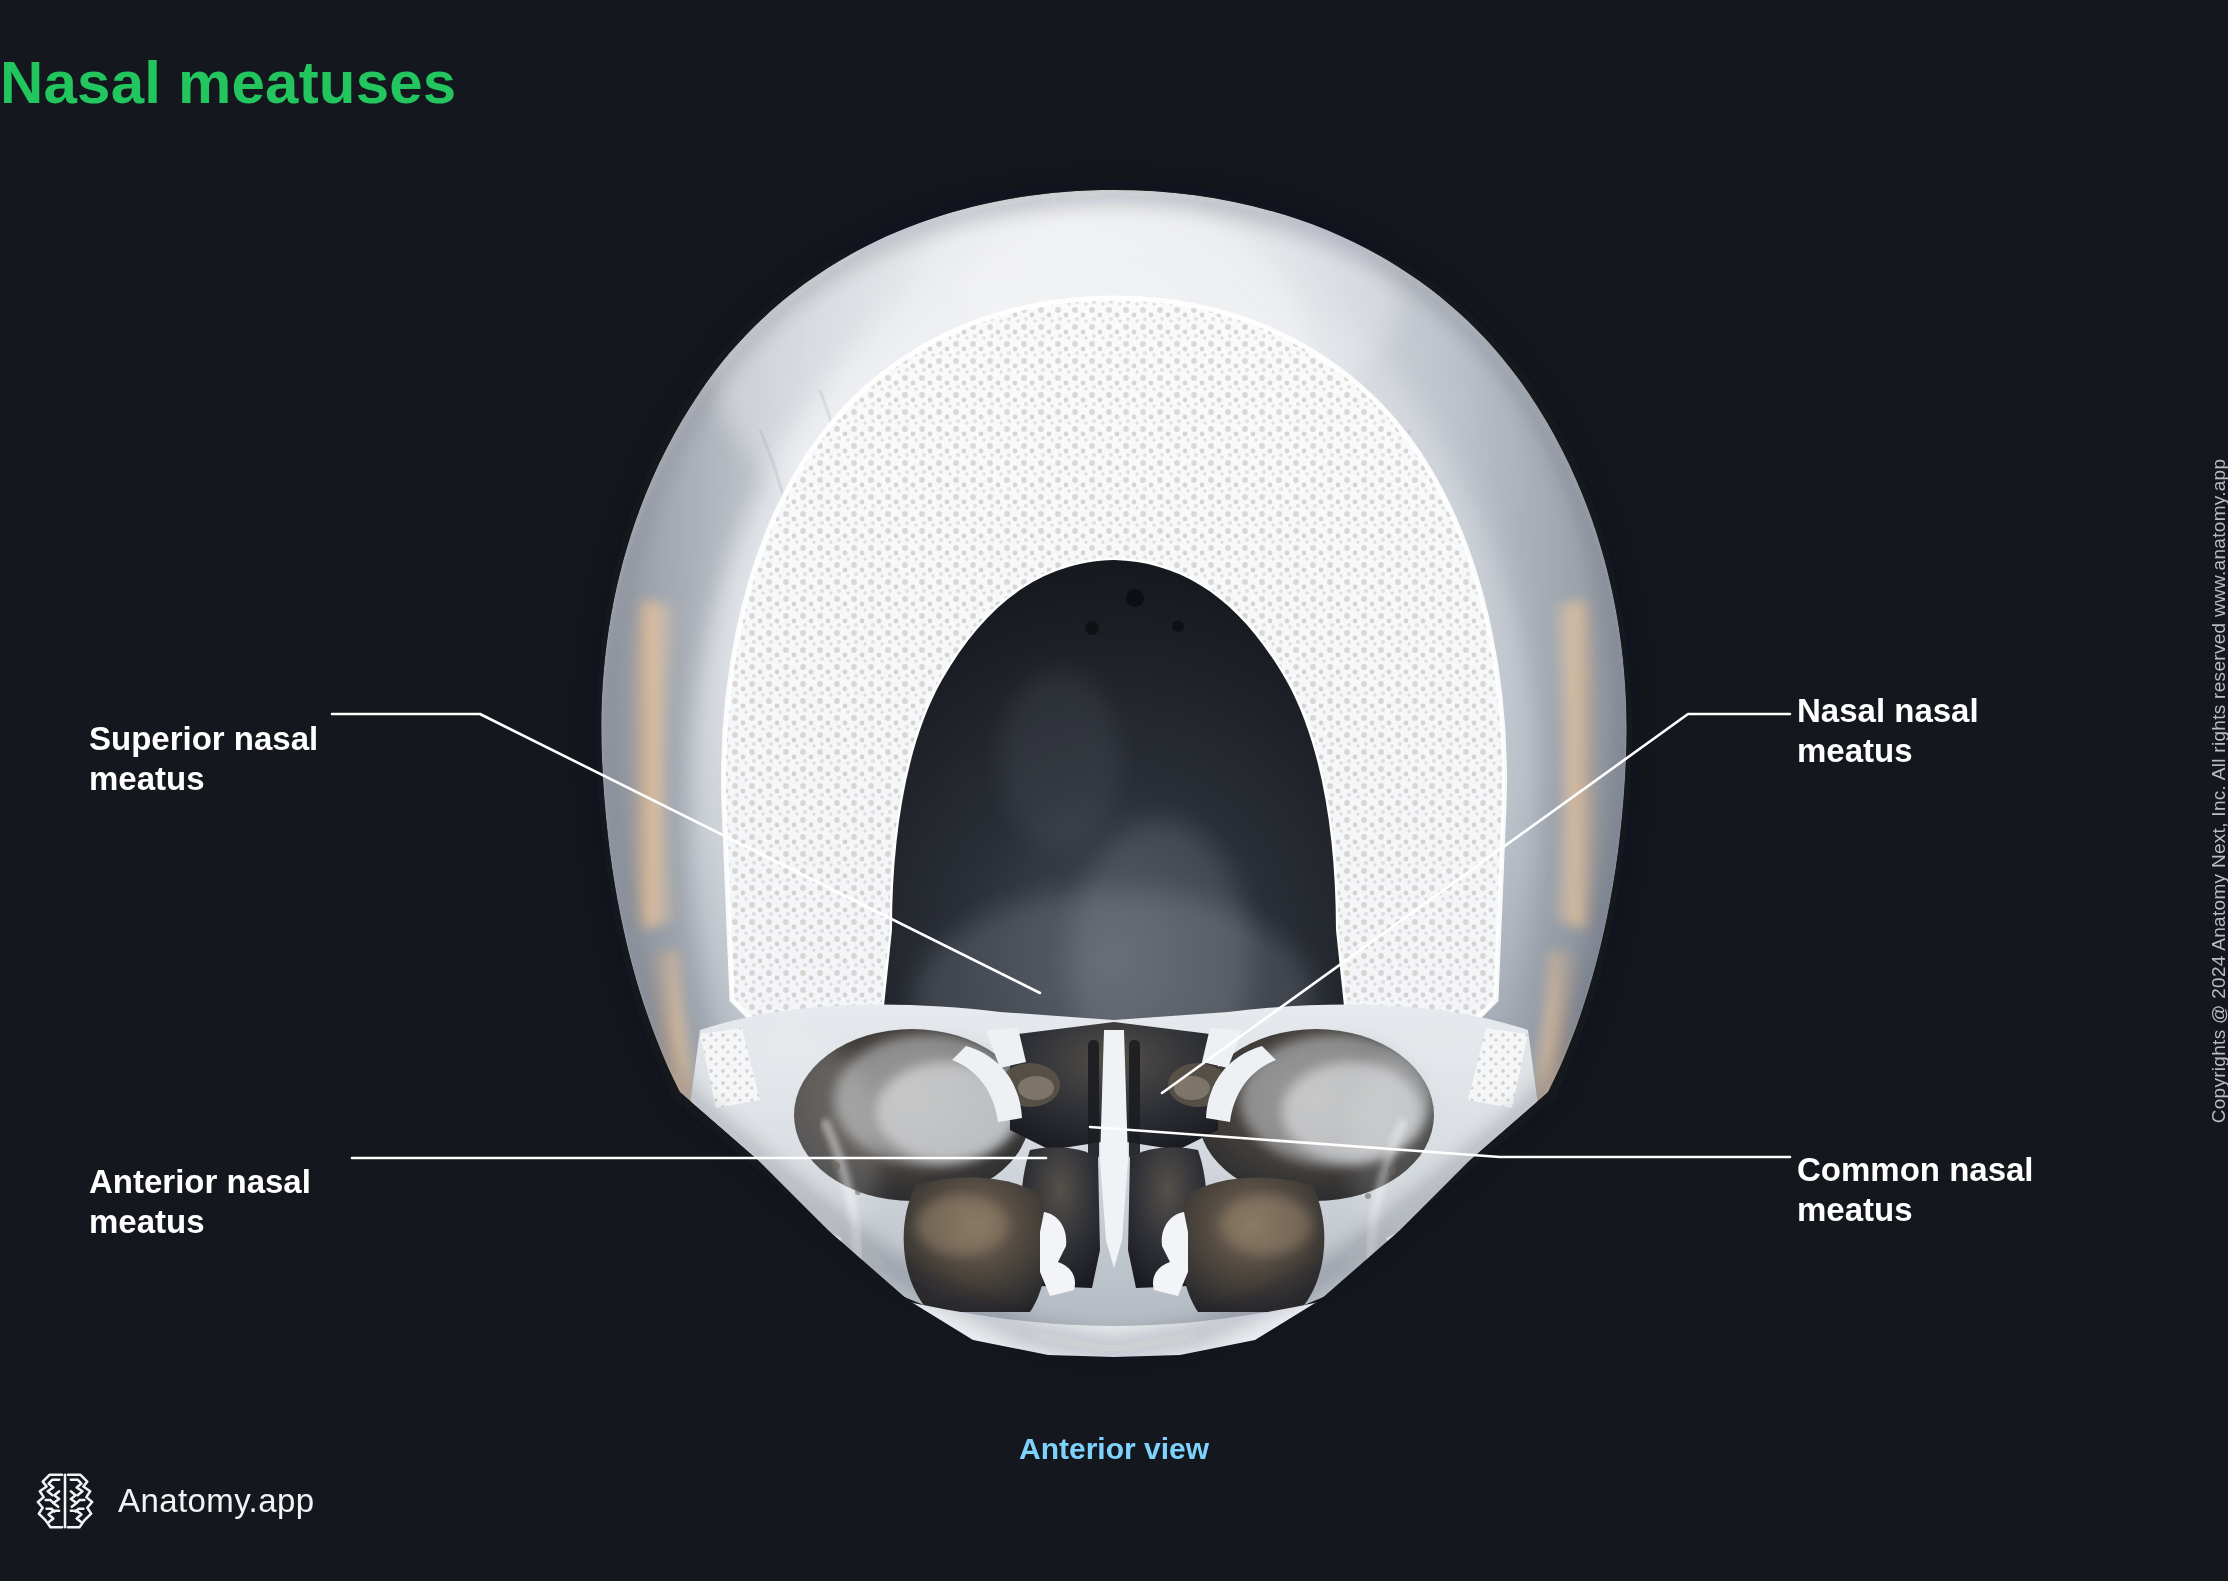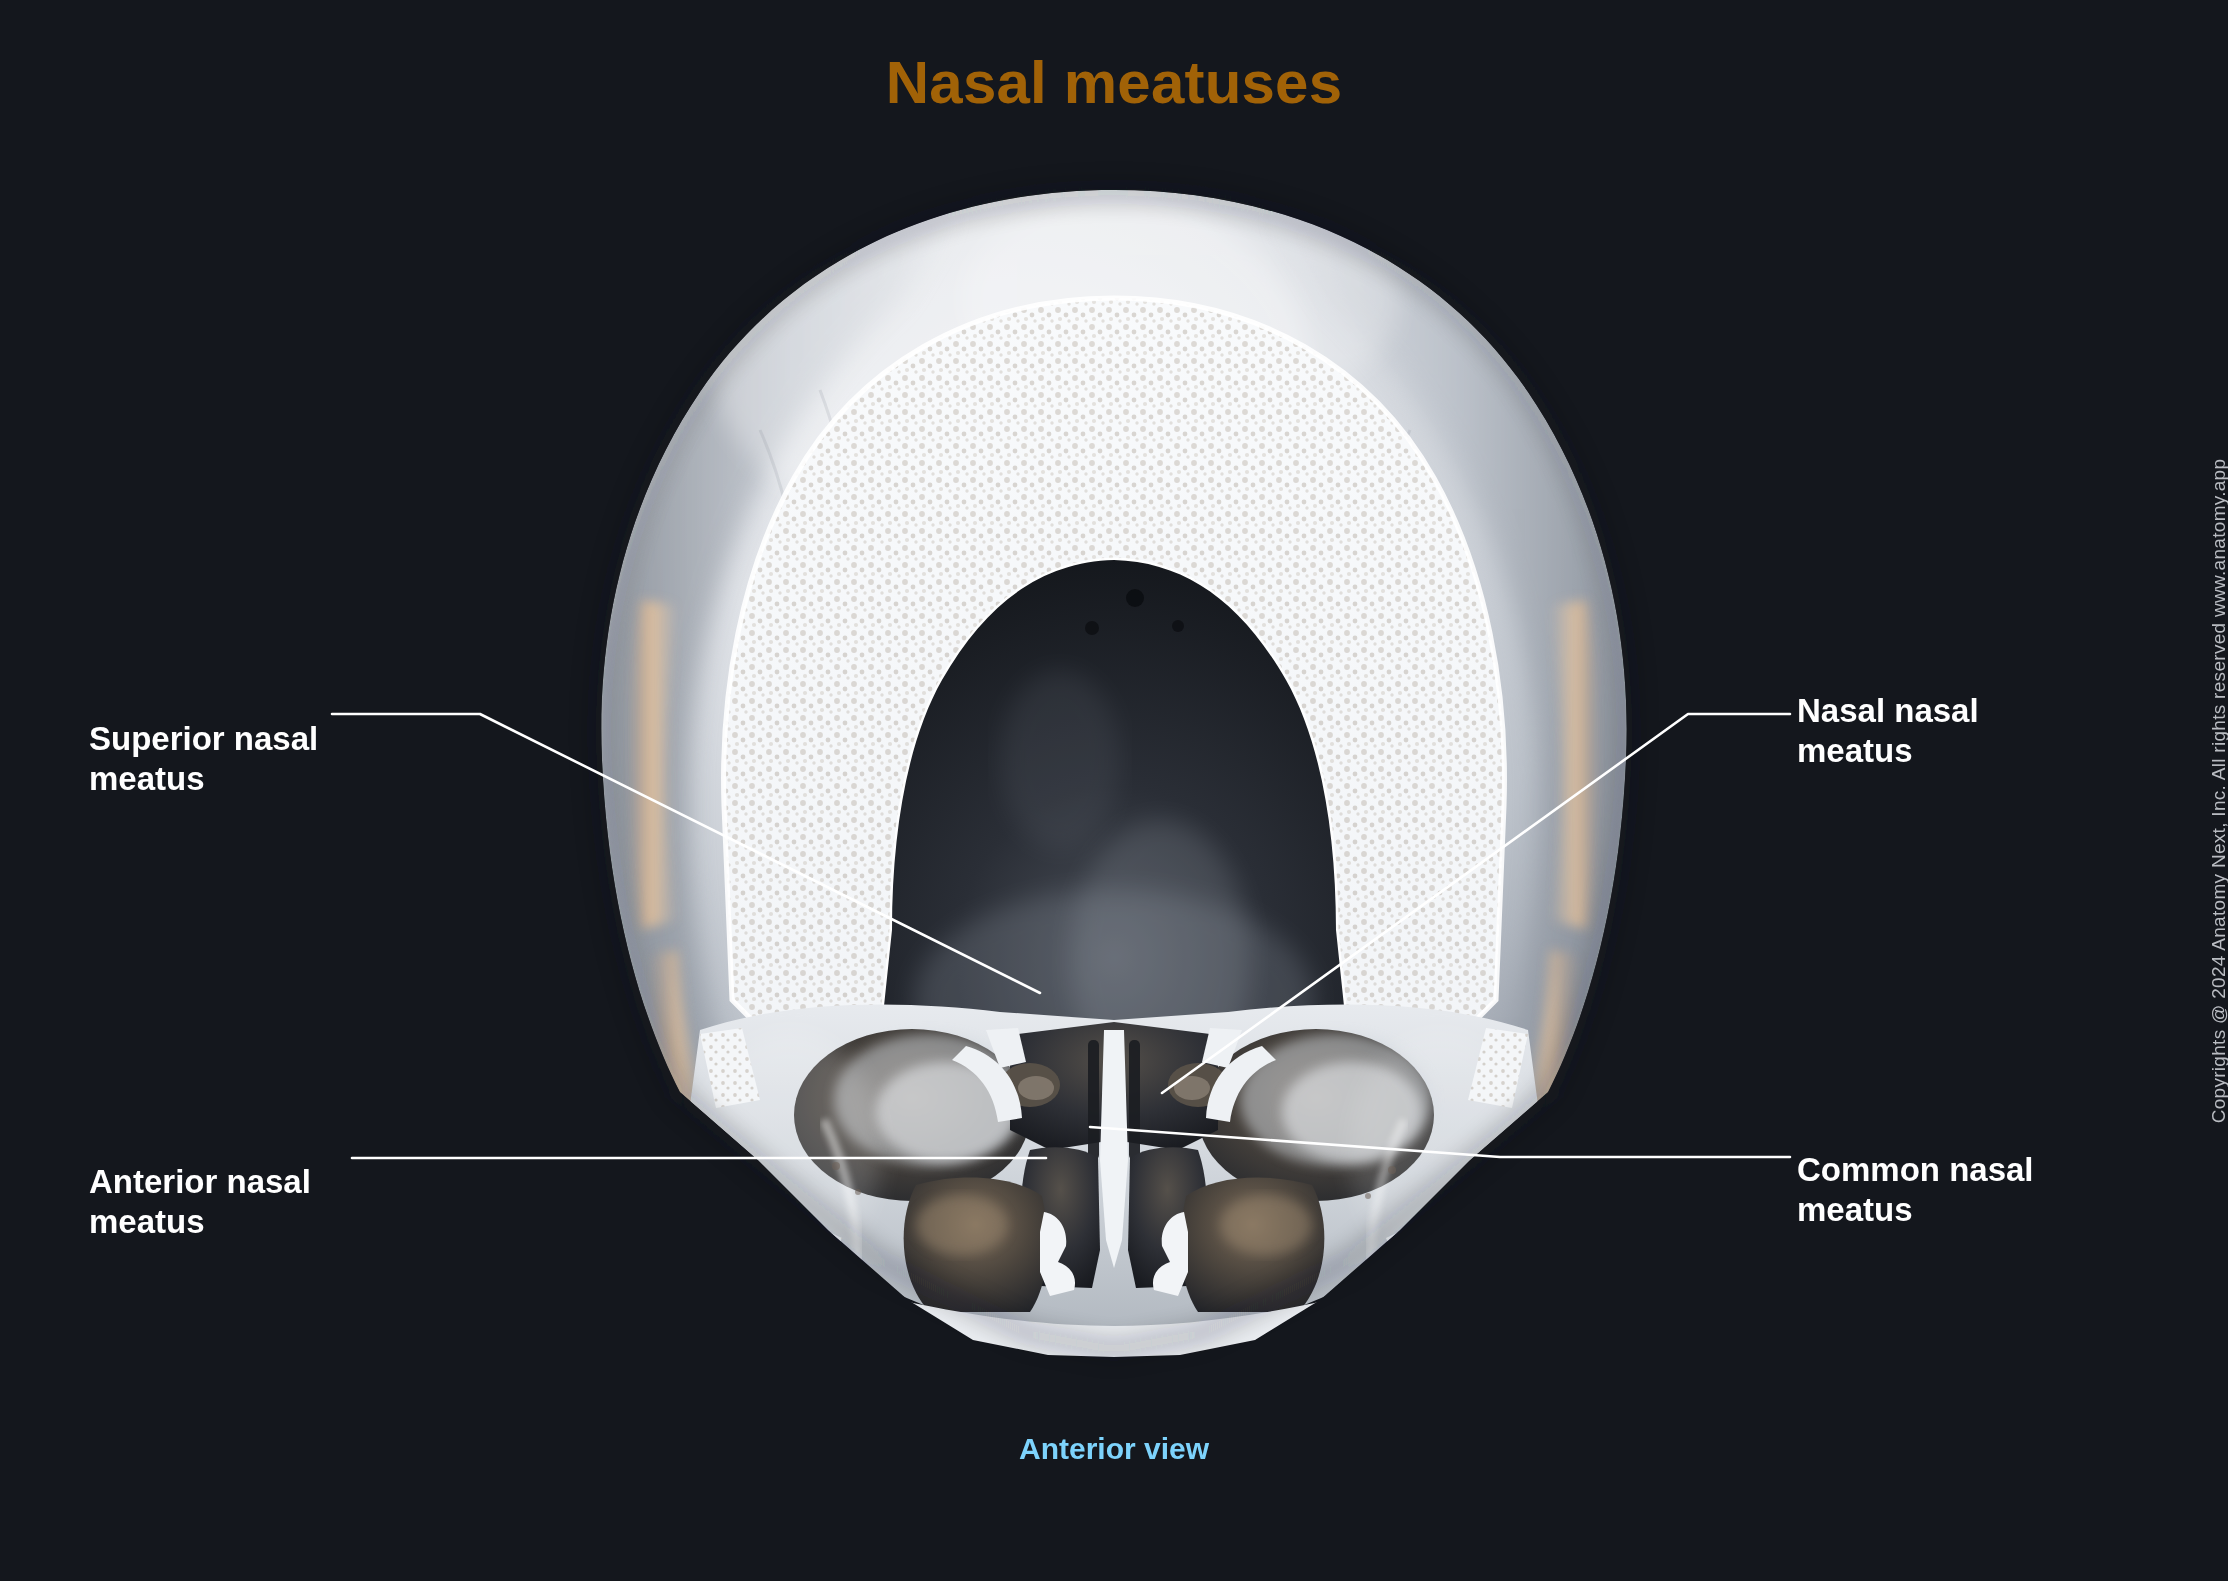--- a/index.html
+++ b/index.html
@@ -7,21 +7,21 @@
     width:2228px;height:1581px;position:relative;overflow:hidden;
     font-family:"Liberation Sans",sans-serif;
     background:#14171d;
     -webkit-font-smoothing:antialiased;
   }
   .stage{position:absolute;inset:0;}
 
   
   #title{
     position:absolute;top:48px;left:0;width:100%;
-    text-align:center;color:#a16207;
+    color:#22c55e;
     font-size:60px;font-weight:700;letter-spacing:.2px;
   }
 
   
   #caption{
     position:absolute;top:1432px;left:0;width:100%;
     text-align:center;color:#7dd3fc;
     font-size:30px;font-weight:700;
   }
 
@@ -383,14 +383,39 @@
 meatus</div>
   <div class="label left" id="lbl-inferior">Anterior nasal
 meatus</div>
   <div class="label right" id="lbl-common">Common nasal
 meatus</div>
 
   <div id="caption">Anterior view</div>
 
   <div id="copyright">Copyrights @ 2024 Anatomy Next, Inc. All rights reserved www.anatomy.app</div>
 
+  <div id="logo">
+    <svg width="62" height="62" viewBox="0 0 64 64">
+      <g fill="none" stroke="#f2f3f5" stroke-width="2.6" stroke-linejoin="round" stroke-linecap="round">
+
+        <line x1="32" y1="5" x2="32" y2="59"></line>
+
+        <path d="M29,5 L16,5 L9,12 L13,17 L6,22 L10,28 L4,33 L9,39 L5,45 L12,52 L17,59 L29,59"></path>
+
+        <path d="M35,5 L48,5 L55,12 L51,17 L58,22 L54,28 L60,33 L55,39 L59,45 L52,52 L47,59 L35,59"></path>
+
+        <path d="M26,10 L19,10 L15,14 L20,18 L14,22 L19,26"></path>
+        <path d="M26,22 L21,26 L26,30 L20,34 L25,38"></path>
+        <path d="M26,42 L20,42 L15,46 L20,50 L15,54"></path>
+        <path d="M12,31 L17,31 L20,34"></path>
+        <path d="M13,40 L18,40 L21,43"></path>
+
+        <path d="M38,10 L45,10 L49,14 L44,18 L50,22 L45,26"></path>
+        <path d="M38,22 L43,26 L38,30 L44,34 L39,38"></path>
+        <path d="M38,42 L44,42 L49,46 L44,50 L49,54"></path>
+        <path d="M52,31 L47,31 L44,34"></path>
+        <path d="M51,40 L46,40 L43,43"></path>
+      </g>
+    </svg>
+    <span class="brand">Anatomy.app</span>
+  </div>
 
 </div>
 
 </body></html>

